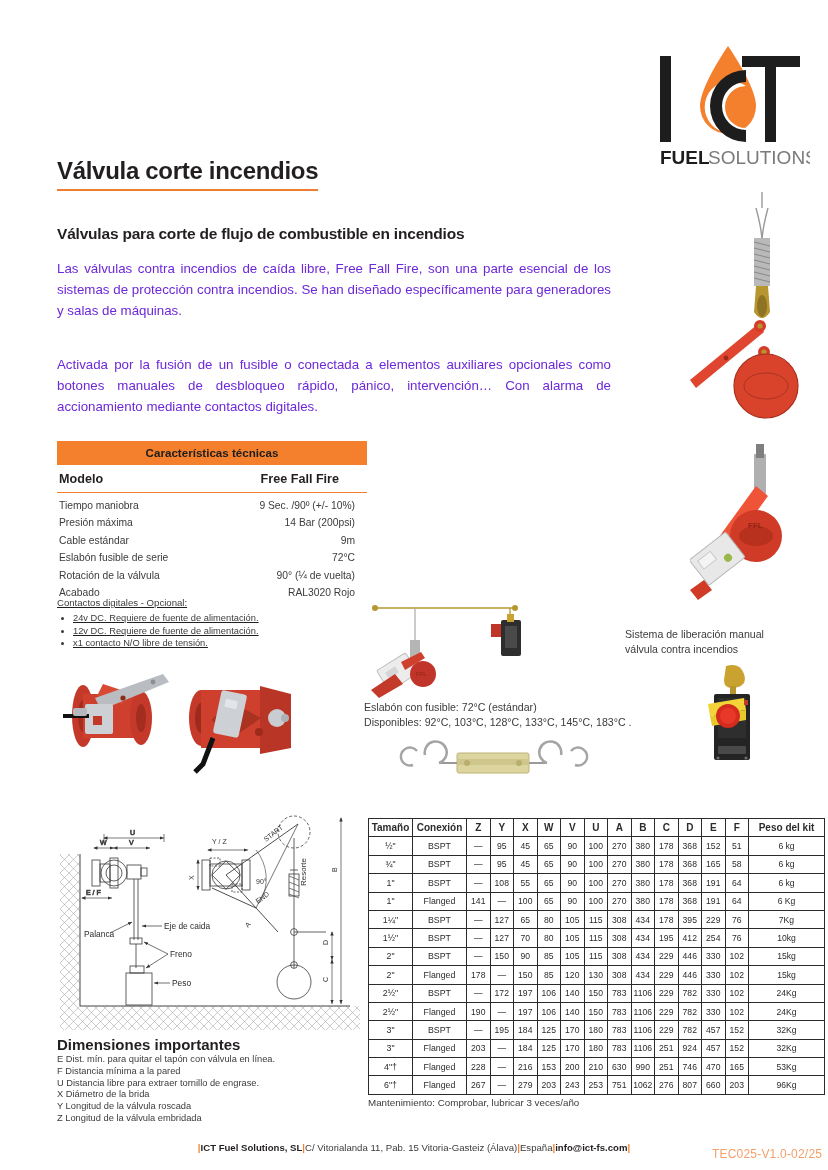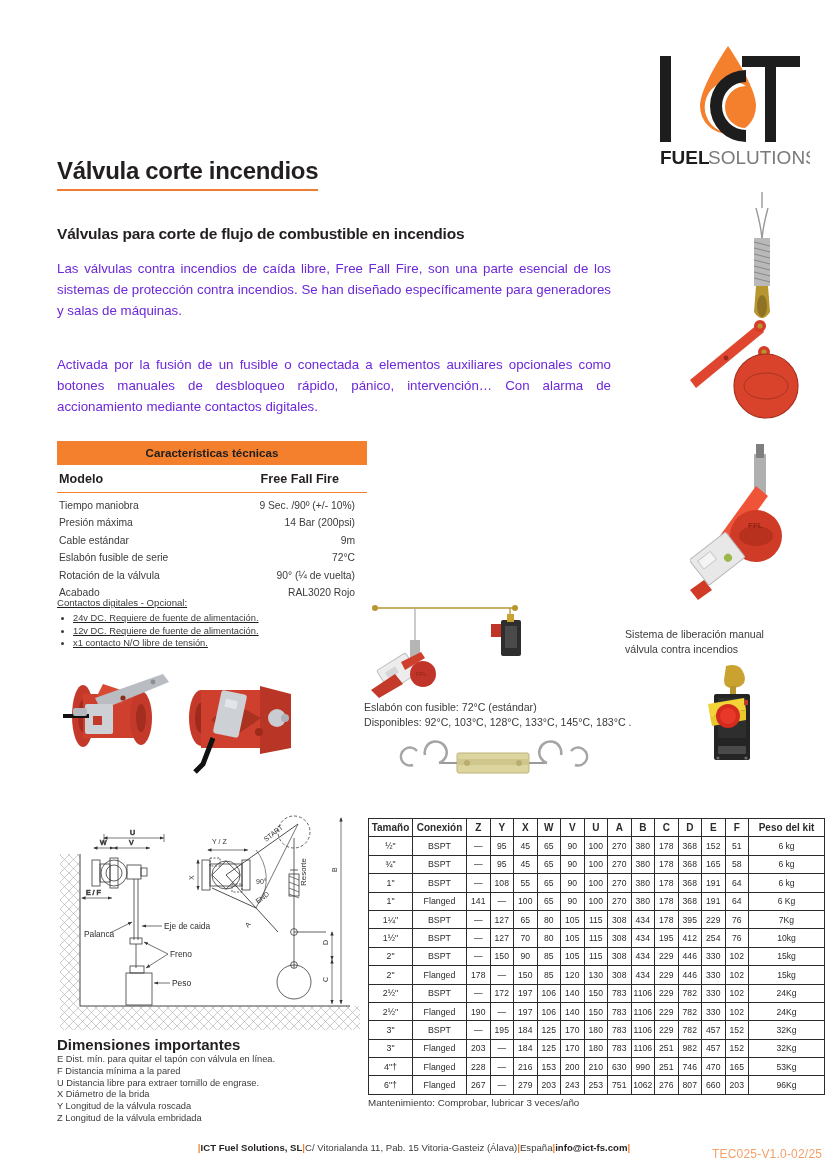--- a/index.html
+++ b/index.html
@@ -686,21 +686,21 @@
         <td class="conn">Flanged</td>
         <td>203</td>
         <td>—</td>
         <td>184</td>
         <td>125</td>
         <td>170</td>
         <td>180</td>
         <td>783</td>
         <td>1106</td>
         <td>251</td>
-        <td>982</td>
+        <td>924</td>
         <td>457</td>
         <td>152</td>
         <td>32Kg</td>
       </tr>
       <tr>
         <td class="size">4"†</td>
         <td class="conn">Flanged</td>
         <td>228</td>
         <td>—</td>
         <td>216</td>

